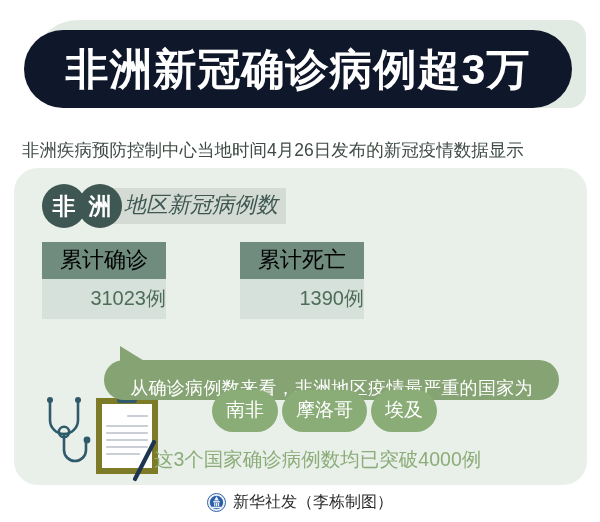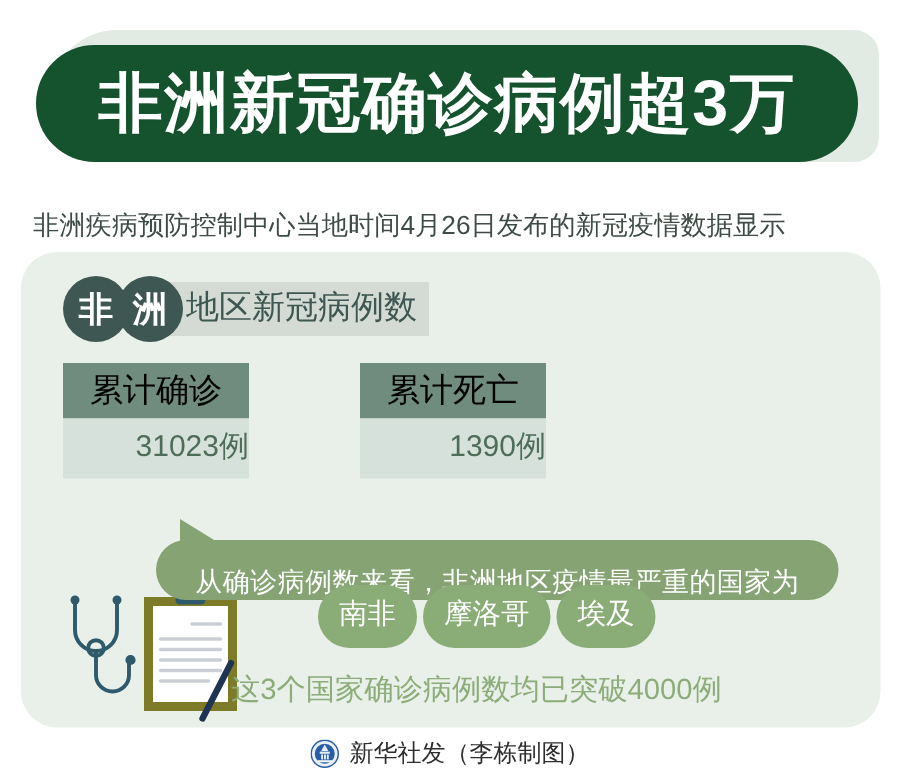--- a/index.html
+++ b/index.html
@@ -31,21 +31,21 @@
     height: 88px;
     background: #e2ebe3;
     border-radius: 48px 18px 18px 48px;
   }
   #title-pill {
     position: absolute;
     left: 24px;
     top: 22px;
     width: 548px;
     height: 78px;
-    background: #14532d;
+    background: #0f172a;
     border-radius: 40px;
     display: flex;
     align-items: center;
     justify-content: center;
   }
   #title-text {
     color: #ffffff;
     font-size: 43px;
     font-weight: bold;
     letter-spacing: 1px;
@@ -106,20 +106,21 @@
   #section-heading-label {
     background: #d4dbd4;
     color: #3e5752;
     font-size: 22px;
     padding: 5px 8px 6px 12px;
     margin-left: -10px;
     position: relative;
     z-index: 1;
     white-space: nowrap;
     line-height: 1.1;
+    font-style: italic;
   }
 
   
   #stats {
     position: absolute;
     left: 28px;
     top: 74px;
     width: 520px;
     display: flex;
   }

